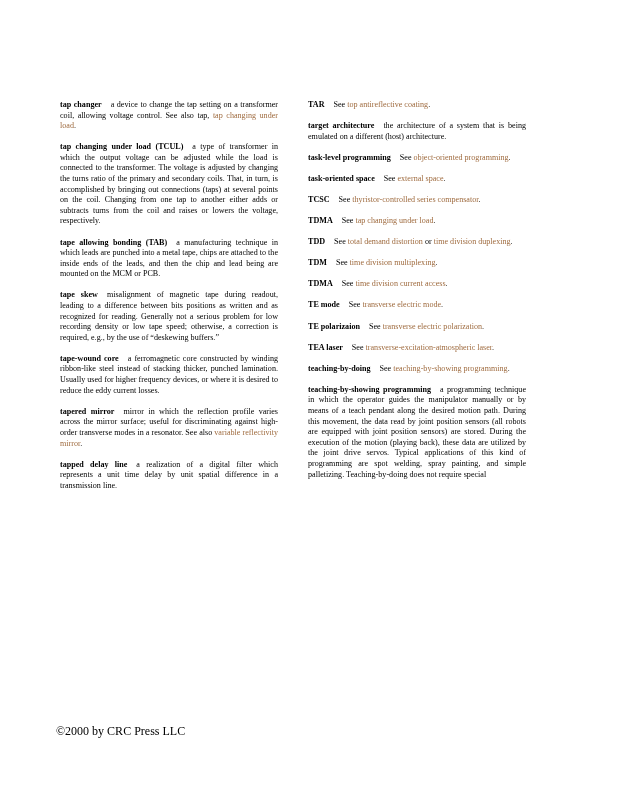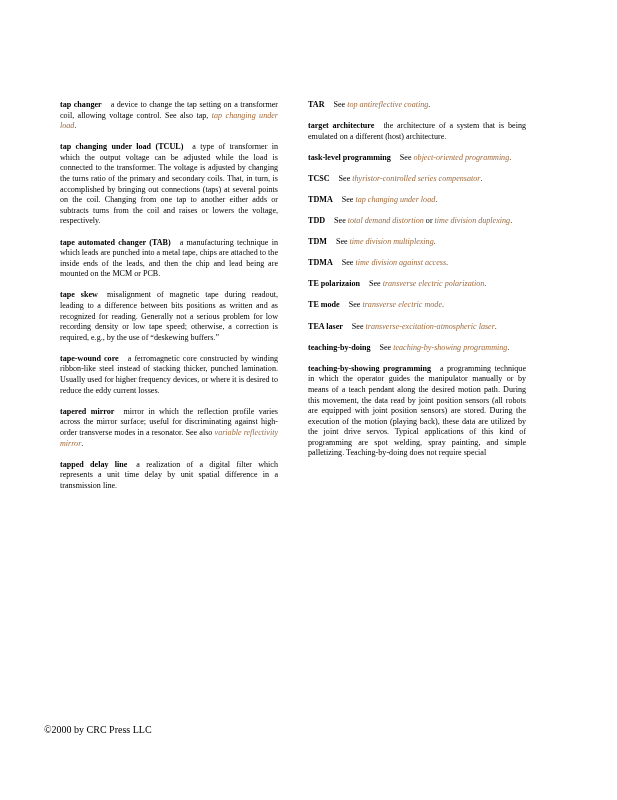--- a/index.html
+++ b/index.html
@@ -43,55 +43,55 @@
     font-weight: bold;
   }
   .gap {
     display: inline-block;
     width: 9px;
   }
   .ital {
   }
   .link {
     color: #9f6b3f;
-    font-style: italic;
   }
   .footer {
     position: absolute;
-    left: 44px;
+    left: 56px;
     top: 724px;
-    font-size: 10px;
+    font-size: 12px;
     color: #000000;
     font-family: "Liberation Serif", serif;
   }
 </style>
 </head>
 <body>
 
 <div class="page">
   <div class="columns">
     <div class="col" id="left-col">
         <p class="entry"><span class="term">tap changer</span><span class="gap"> </span><span>a device to change the tap setting on a transformer coil, allowing voltage control. </span><span class="ital">See also </span><span class="ital">tap, </span><span class="link">tap changing under load</span><span>.</span></p>
         <p class="entry"><span class="term">tap changing under load (TCUL)</span><span class="gap"> </span><span>a type of transformer in which the output voltage can be adjusted while the load is connected to the transformer. The voltage is adjusted by changing the turns ratio of the primary and secondary coils. That, in turn, is accomplished by bringing out connections (taps) at several points on the coil. Changing from one tap to another either adds or subtracts turns from the coil and raises or lowers the voltage, respectively.</span></p>
-        <p class="entry"><span class="term">tape automated changer (TAB)</span><span class="gap"> </span><span>a manufacturing technique in which leads are punched into a metal tape, chips are attached to the inside ends of the leads, and then the chip and lead being are mounted on the MCM or PCB.</span></p>
+        <p class="entry"><span class="term">tape allowing bonding (TAB)</span><span class="gap"> </span><span>a manufacturing technique in which leads are punched into a metal tape, chips are attached to the inside ends of the leads, and then the chip and lead being are mounted on the MCM or PCB.</span></p>
         <p class="entry"><span class="term">tape skew</span><span class="gap"> </span><span>misalignment of magnetic tape during readout, leading to a difference between bits positions as written and as recognized for reading. Generally not a serious problem for low recording density or low tape speed; otherwise, a correction is required, e.g., by the use of “deskewing buffers.”</span></p>
         <p class="entry"><span class="term">tape-wound core</span><span class="gap"> </span><span>a ferromagnetic core constructed by winding ribbon-like steel instead of stacking thicker, punched lamination. Usually used for higher frequency devices, or where it is desired to reduce the eddy current losses.</span></p>
         <p class="entry"><span class="term">tapered mirror</span><span class="gap"> </span><span>mirror in which the reflection profile varies across the mirror surface; useful for discriminating against high-order transverse modes in a resonator. </span><span class="ital">See also </span><span class="link">variable reflectivity mirror</span><span>.</span></p>
         <p class="entry"><span class="term">tapped delay line</span><span class="gap"> </span><span>a realization of a digital filter which represents a unit time delay by unit spatial difference in a transmission line.</span></p>
       </div>
     <div class="col" id="right-col">
         <p class="entry"><span class="term">TAR</span><span class="gap"> </span><span class="ital">See </span><span class="link">top antireflective coating</span><span>.</span></p>
         <p class="entry"><span class="term">target architecture</span><span class="gap"> </span><span>the architecture of a system that is being emulated on a different (host) architecture.</span></p>
         <p class="entry"><span class="term">task-level programming</span><span class="gap"> </span><span class="ital">See </span><span class="link">object-oriented programming</span><span>.</span></p>
+        <p class="entry"><span class="term">task-oriented space</span><span class="gap"> </span><span class="ital">See </span><span class="link">external space</span><span>.</span></p>
         <p class="entry"><span class="term">TCSC</span><span class="gap"> </span><span class="ital">See </span><span class="link">thyristor-controlled series compensator</span><span>.</span></p>
         <p class="entry"><span class="term">TDMA</span><span class="gap"> </span><span class="ital">See </span><span class="link">tap changing under load</span><span>.</span></p>
         <p class="entry"><span class="term">TDD</span><span class="gap"> </span><span class="ital">See </span><span class="link">total demand distortion</span><span> or </span><span class="link">time division duplexing</span><span>.</span></p>
         <p class="entry"><span class="term">TDM</span><span class="gap"> </span><span class="ital">See </span><span class="link">time division multiplexing</span><span>.</span></p>
-        <p class="entry"><span class="term">TDMA</span><span class="gap"> </span><span class="ital">See </span><span class="link">time division against access</span><span>.</span></p>
+        <p class="entry"><span class="term">TDMA</span><span class="gap"> </span><span class="ital">See </span><span class="link">time division current access</span><span>.</span></p>
+        <p class="entry"><span class="term">TE mode</span><span class="gap"> </span><span class="ital">See </span><span class="link">transverse electric mode</span><span>.</span></p>
         <p class="entry"><span class="term">TE polarizaion</span><span class="gap"> </span><span class="ital">See </span><span class="link">transverse electric polarization</span><span>.</span></p>
-        <p class="entry"><span class="term">TE mode</span><span class="gap"> </span><span class="ital">See </span><span class="link">transverse electric mode</span><span>.</span></p>
         <p class="entry"><span class="term">TEA laser</span><span class="gap"> </span><span class="ital">See </span><span class="link">transverse-excitation-atmospheric laser</span><span>.</span></p>
         <p class="entry"><span class="term">teaching-by-doing</span><span class="gap"> </span><span class="ital">See </span><span class="link">teaching-by-showing programming</span><span>.</span></p>
         <p class="entry"><span class="term">teaching-by-showing programming</span><span class="gap"> </span><span>a programming technique in which the operator guides the manipulator manually or by means of a teach pendant along the desired motion path. During this movement, the data read by joint position sensors (all robots are equipped with joint position sensors) are stored. During the execution of the motion (playing back), these data are utilized by the joint drive servos. Typical applications of this kind of programming are spot welding, spray painting, and simple palletizing. Teaching-by-doing does not require special</span></p>
       </div>
   </div>
   <div class="footer">©2000 by CRC Press LLC</div>
 </div>
 
 </body></html>

